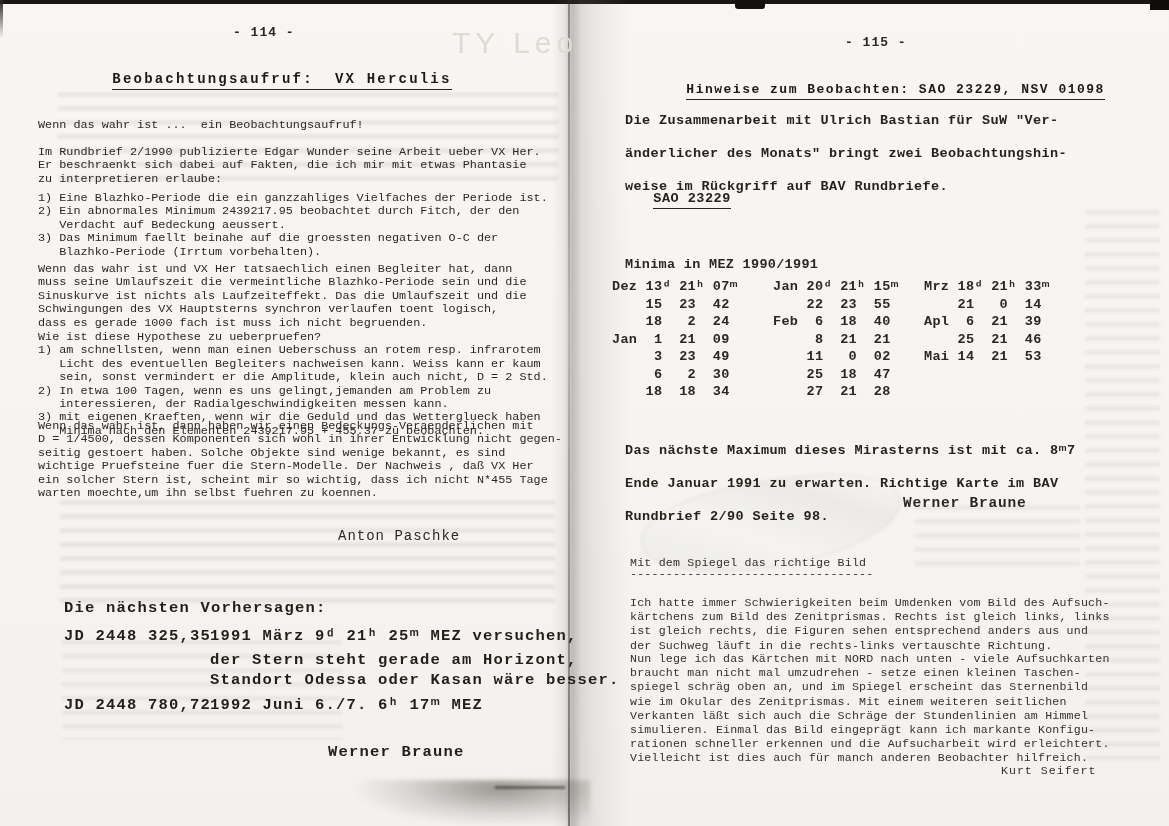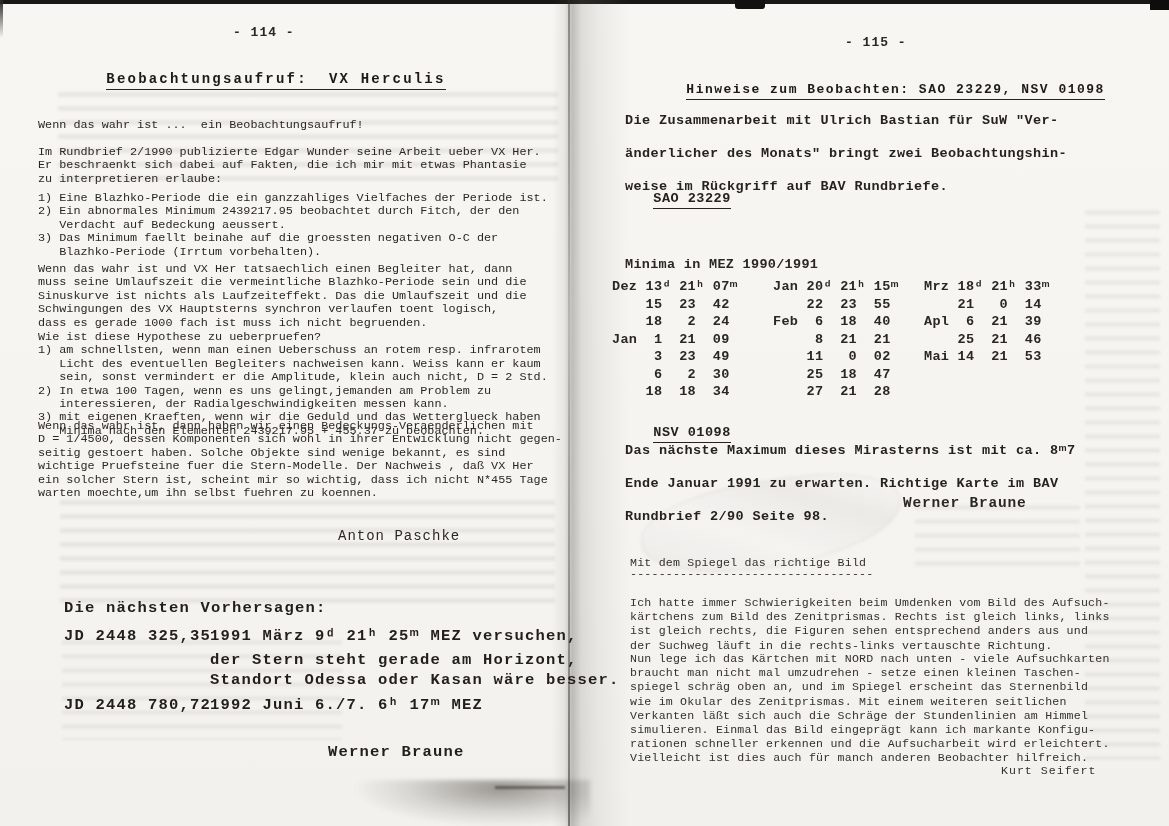--- a/index.html
+++ b/index.html
@@ -71,30 +71,31 @@
 
   <div class="top-bar"></div>
   <div class="top-notch"></div>
   <div class="top-right-corner"></div>
   <div class="left-edge"></div>
   <div class="gutter"></div>
   <div class="gutter-crease"></div>
   <div class="bottom-smudge"></div>
   <div class="bottom-dash"></div>
 
+  <div class="ghost-tyleo">TY Leo</div>
   <div class="ghost-lines" style="left:58px;top:92px;width:500px;height:90px;"></div>
   <div class="ghost-lines" style="left:60px;top:500px;width:495px;height:105px;"></div>
   <div class="ghost-lines" style="left:62px;top:640px;width:280px;height:100px;opacity:0.8;"></div>
   <div class="ghost-lines" style="left:1085px;top:210px;width:75px;height:550px;opacity:0.85;"></div>
   <div class="ghost-lines" style="left:915px;top:505px;width:165px;height:65px;opacity:0.8;"></div>
   <div class="ghost-sketch"></div>
 
   <div class="blk lp-pagenum" style="left:233px;top:26px;">- 114 -</div>
 
-  <div class="blk" style="left:78px;top:60px;">
+  <div class="blk" style="left:84px;top:60px;">
     <span class="lp-title underline">Beobachtungsaufruf:  VX Herculis</span>
   </div>
 
   <div class="blk" style="left:38px;top:119px;">Wenn das wahr ist ...  ein Beobachtungsaufruf!</div>
   <div class="blk" style="left:38px;top:146px;">Im Rundbrief 2/1990 publizierte Edgar Wunder seine Arbeit ueber VX Her.
 Er beschraenkt sich dabei auf Fakten, die ich mir mit etwas Phantasie
 zu interpretieren erlaube:</div>
   <div class="blk" style="left:38px;top:192px;">1) Eine Blazhko-Periode die ein ganzzahliges Vielfaches der Periode ist.
 2) Ein abnormales Minimum 2439217.95 beobachtet durch Fitch, der den
    Verdacht auf Bedeckung aeussert.
@@ -161,23 +162,20 @@
      8  21  21
     11   0  02
     25  18  47
     27  21  28</div>
   <div class="blk rp-table" style="left:924px;top:278px;">Mrz 18ᵈ 21ʰ 33ᵐ
     21   0  14
 Apl  6  21  39
     25  21  46
 Mai 14  21  53</div>
 
-  <div class="blk" style="left:625px;top:413px;">
-    <span class="rp-sub underline">NSV 01098</span>
-  </div>
 
   <div class="blk rp-body" style="left:625px;top:434px;">Das nächste Maximum dieses Mirasterns ist mit ca. 8ᵐ7
 Ende Januar 1991 zu erwarten. Richtige Karte im BAV
 Rundbrief 2/90 Seite 98.</div>
 
   <div class="blk rp-sig" style="left:903px;top:497px;">Werner Braune</div>
 
   <div class="blk sp-small" style="left:630px;top:556px;">Mit dem Spiegel das richtige Bild</div>
   <div class="blk sp-small" style="left:630px;top:567px;">----------------------------------</div>
 

